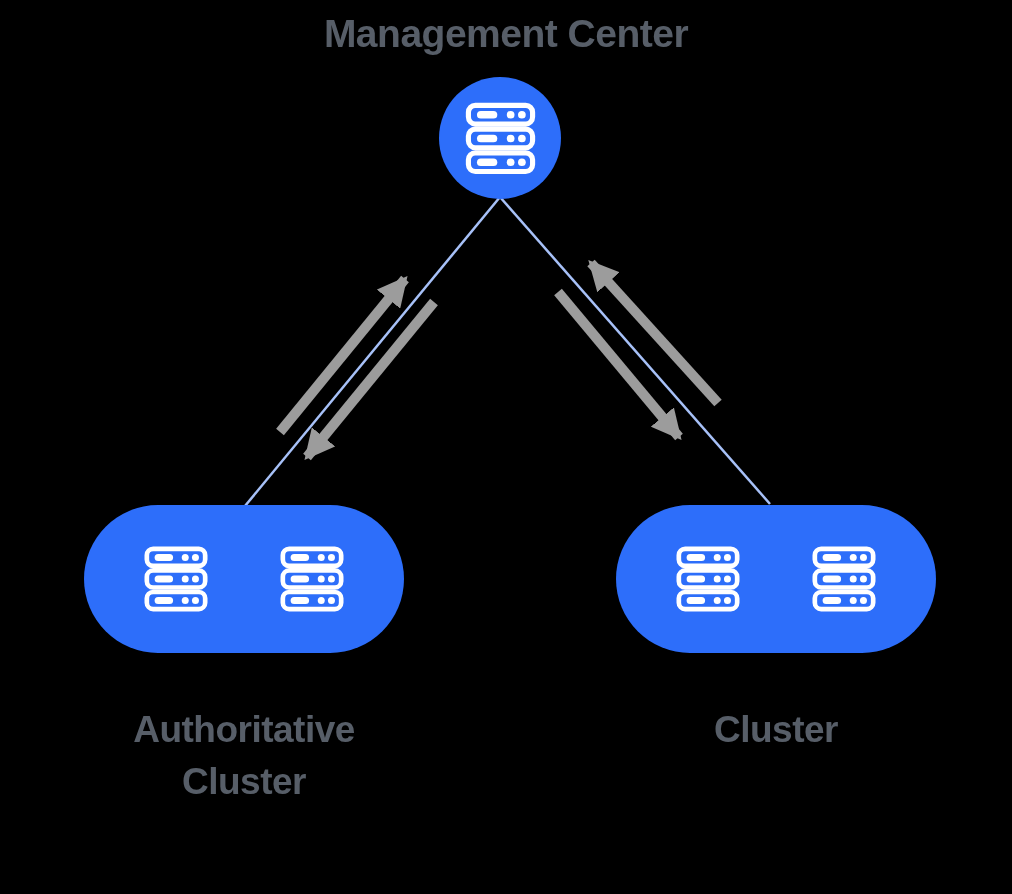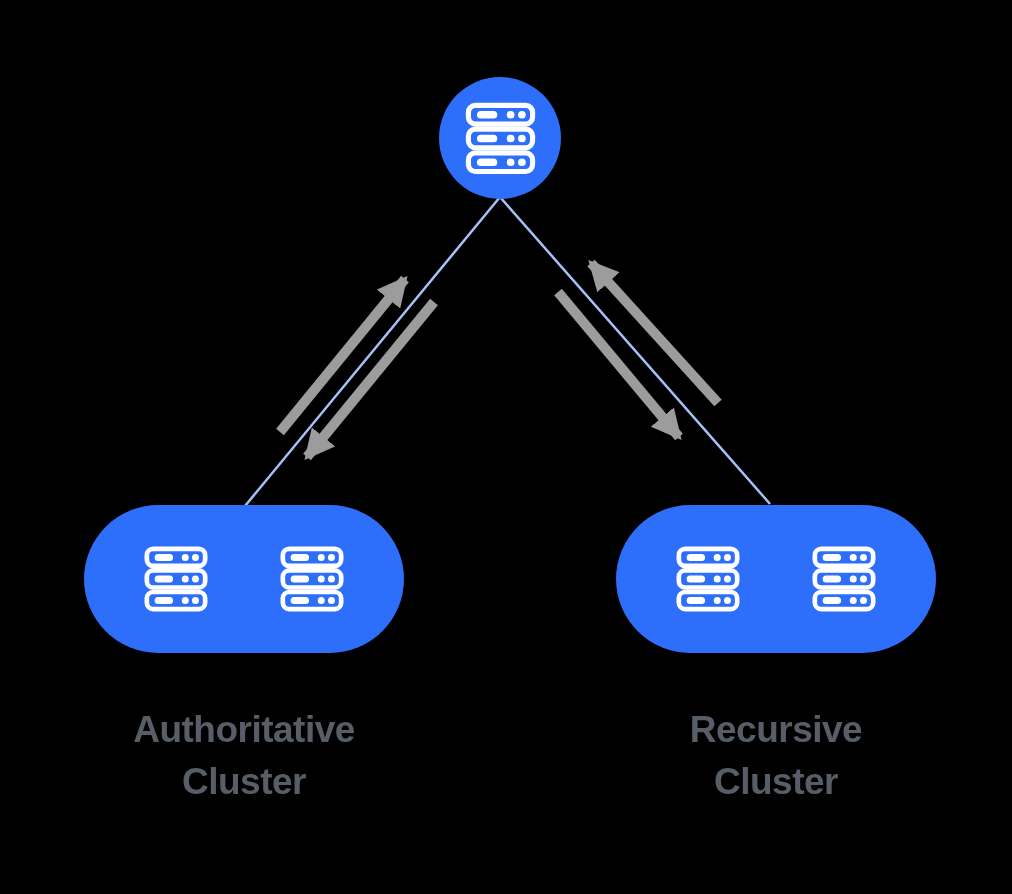--- a/index.html
+++ b/index.html
@@ -109,20 +109,21 @@
       </marker>
     </defs>
     <line class="link" x1="500" y1="197" x2="245" y2="506"></line>
     <line class="link" x1="500" y1="197" x2="770" y2="504"></line>
     <line class="arrow" x1="280" y1="432" x2="405" y2="279" marker-end="url(#ah)"></line>
     <line class="arrow" x1="434" y1="302" x2="307" y2="457" marker-end="url(#ah)"></line>
     <line class="arrow" x1="718" y1="403" x2="591" y2="263" marker-end="url(#ah)"></line>
     <line class="arrow" x1="558" y1="292" x2="679" y2="437" marker-end="url(#ah)"></line>
   </svg>
 
+  <div class="title">Management Center</div>
 
   <div class="node circle">
     <svg class="rack big" viewBox="0 0 72 72">
       <use href="#server-rack"></use>
     </svg>
   </div>
 
   <div class="node pill left">
     <svg class="rack small" viewBox="0 0 72 72">
       <use href="#server-rack"></use>
@@ -139,17 +140,16 @@
     <svg class="rack small" viewBox="0 0 72 72">
       <use href="#server-rack"></use>
     </svg>
   </div>
 
   <div class="cluster-label left">
     <div>Authoritative</div>
     <div>Cluster</div>
   </div>
   <div class="cluster-label right">
-    <div>Recursive</div>
     <div>Cluster</div>
   </div>
 
 </div>
 
 </body></html>

